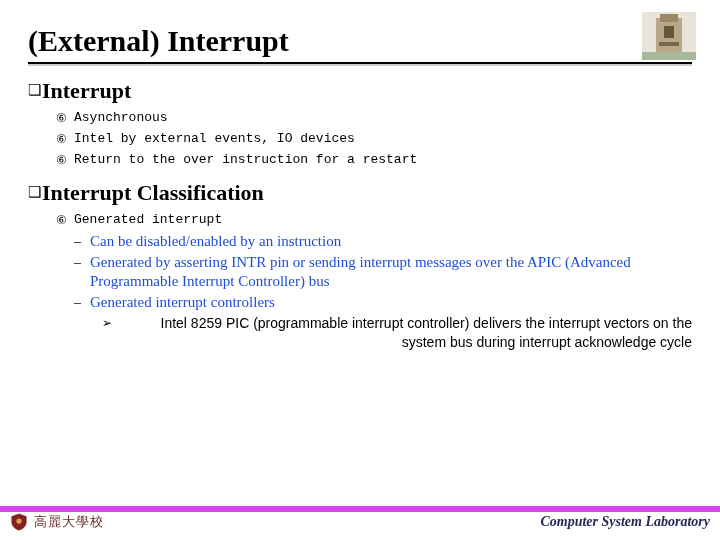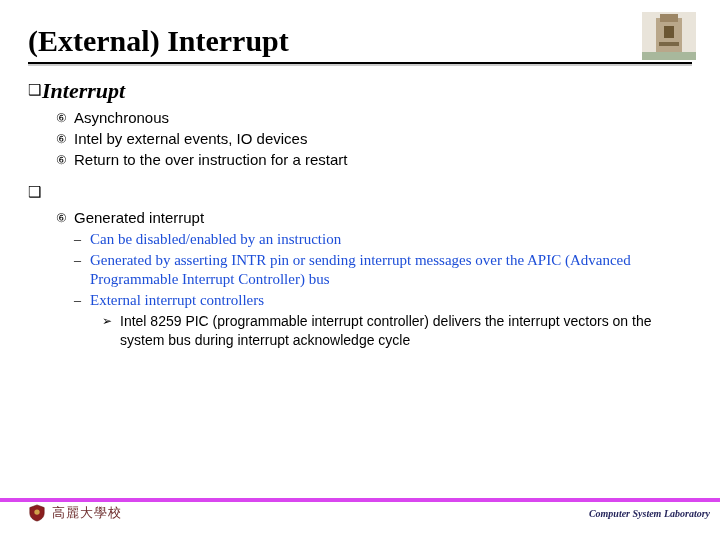--- a/index.html
+++ b/index.html
@@ -55,21 +55,20 @@
   .l1 .bullet {
     width: 14px;
     font-size: 15px;
     line-height: 24px;
     color: #000;
     flex: none;
     text-align: left;
   }
   .l1 .txt {
     font-size: 22px;
-    font-style: italic;
     font-weight: bold;
     font-family: "Times New Roman", Times, serif;
     color: #000;
     line-height: 26px;
   }
   .l2-group {
     padding-left: 28px;
     margin-bottom: 10px;
   }
   .l2 {
@@ -78,22 +77,22 @@
     margin-bottom: 1px;
   }
   .l2 .bullet {
     width: 18px;
     flex: none;
     font-size: 12px;
     line-height: 20px;
     color: #000;
   }
   .l2 .txt {
-    font-family: Liberation Sans, sans-serif;
-    font-size: 15px;
+    font-family: Liberation Mono, monospace;
+    font-size: 13px;
     color: #000;
     line-height: 20px;
   }
   .l3-group {
     padding-left: 18px;
     margin-top: 2px;
   }
   .l3 {
     display: flex;
     align-items: flex-start;
@@ -125,53 +124,54 @@
     flex: none;
     font-size: 12px;
     line-height: 19px;
     color: #000;
   }
   .l4 .txt {
     font-family: Arial, Helvetica, sans-serif;
     font-size: 14px;
     color: #000;
     line-height: 19px;
+    text-align: right;
   }
   .footer {
     position: absolute;
     left: 0;
-    bottom: 16px;
+    bottom: 8px;
     width: 720px;
     height: 26px;
-    border-top: 4px solid #d946ef;
+    border-top: 6px solid #d946ef;
     display: flex;
     align-items: center;
     justify-content: space-between;
-    padding: 0 10px 0 28px;
+    padding: 0 10px 0 10px;
     background: #fff;
   }
   .footer-left {
     display: flex;
     align-items: center;
     gap: 6px;
   }
   .crest {
     width: 18px; height: 18px;
   }
   .footer-left .uni {
     font-family: "SimSun","MS Gothic","Noto Serif CJK",serif;
     font-size: 13px;
     color: #6b2b2b;
     letter-spacing: 1px;
   }
   .footer-right {
     font-family: "Times New Roman", Times, serif;
     font-style: italic;
     font-weight: bold;
-    font-size: 10px;
+    font-size: 14px;
     color: #26265c;
   }
 </style>
 </head>
 <body>
 
 <div class="slide">
 
   <div class="title-row">
     <div class="slide-title">(External) Interrupt</div>
@@ -204,38 +204,39 @@
         <span class="txt">Intel by external events, IO devices</span>
       </div>
       <div class="l2">
         <span class="bullet">⑥</span>
         <span class="txt">Return to the over instruction for a restart</span>
       </div>
     </div>
 
     <div class="l1">
       <span class="bullet">❑</span>
+      <span class="txt">Interrupt Classification</span>
     </div>
     <div class="l2-group">
       <div class="l2">
         <span class="bullet">⑥</span>
         <span class="txt">Generated interrupt</span>
       </div>
       <div class="l3-group">
         <div class="l3">
           <span class="bullet">–</span>
           <span class="txt">Can be disabled/enabled by an instruction</span>
         </div>
         <div class="l3">
           <span class="bullet">–</span>
           <span class="txt">Generated by asserting INTR pin or sending interrupt messages over the APIC (Advanced Programmable Interrupt Controller) bus</span>
         </div>
         <div class="l3">
           <span class="bullet">–</span>
-          <span class="txt">External interrupt controllers</span>
+          <span class="txt">Generated interrupt controllers</span>
         </div>
         <div class="l4-group">
           <div class="l4">
             <span class="bullet">➢</span>
             <span class="txt">Intel 8259 PIC (programmable interrupt controller) delivers the interrupt vectors on the system bus during interrupt acknowledge cycle</span>
           </div>
         </div>
       </div>
     </div>
 

